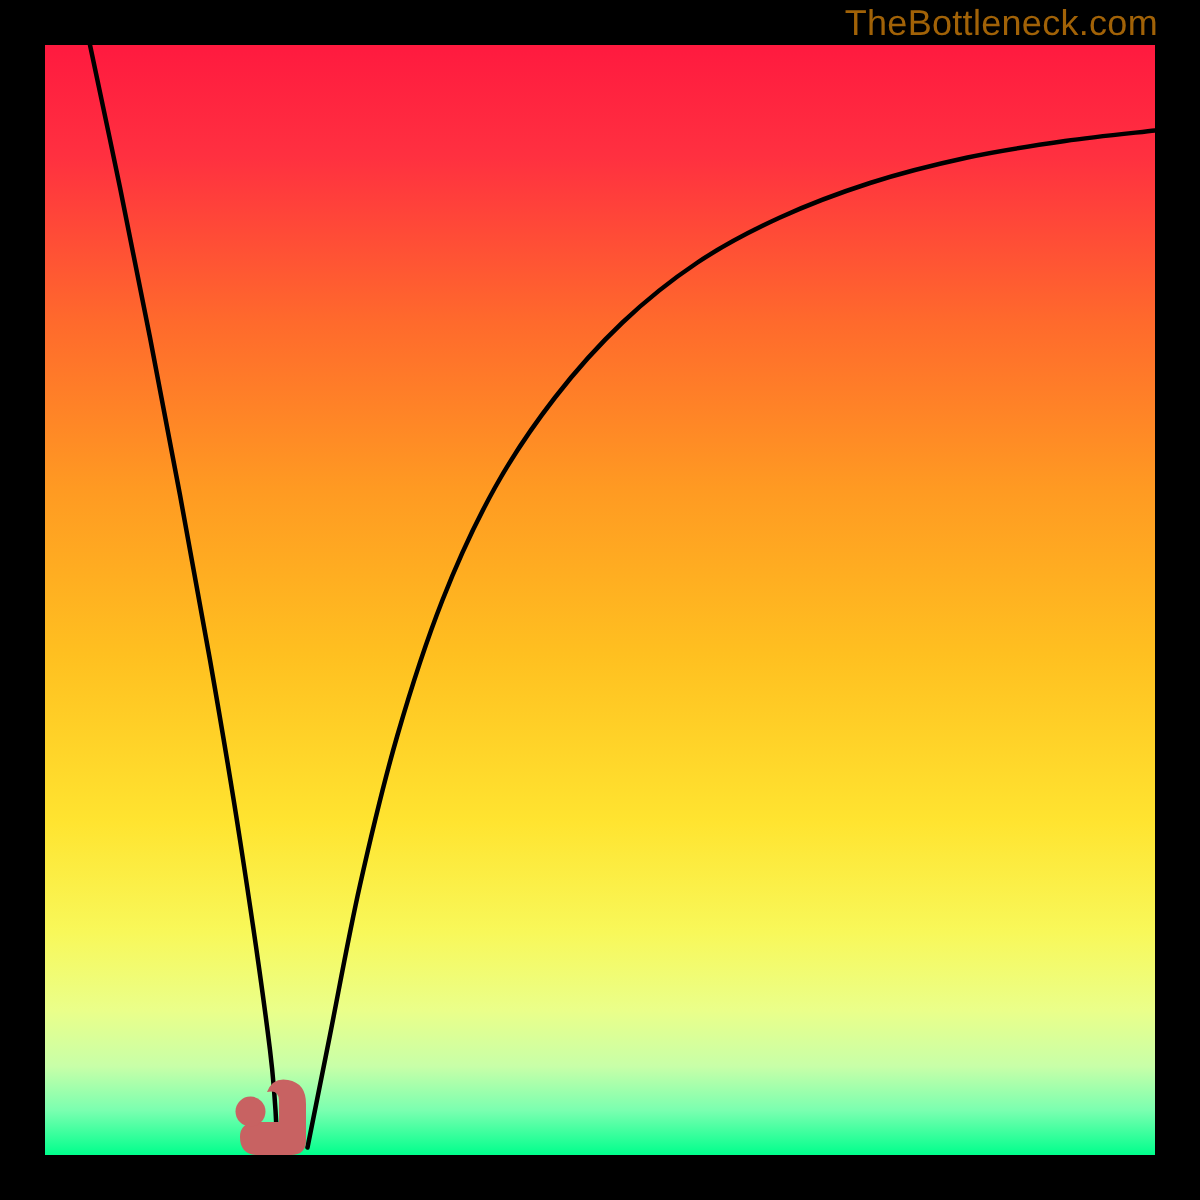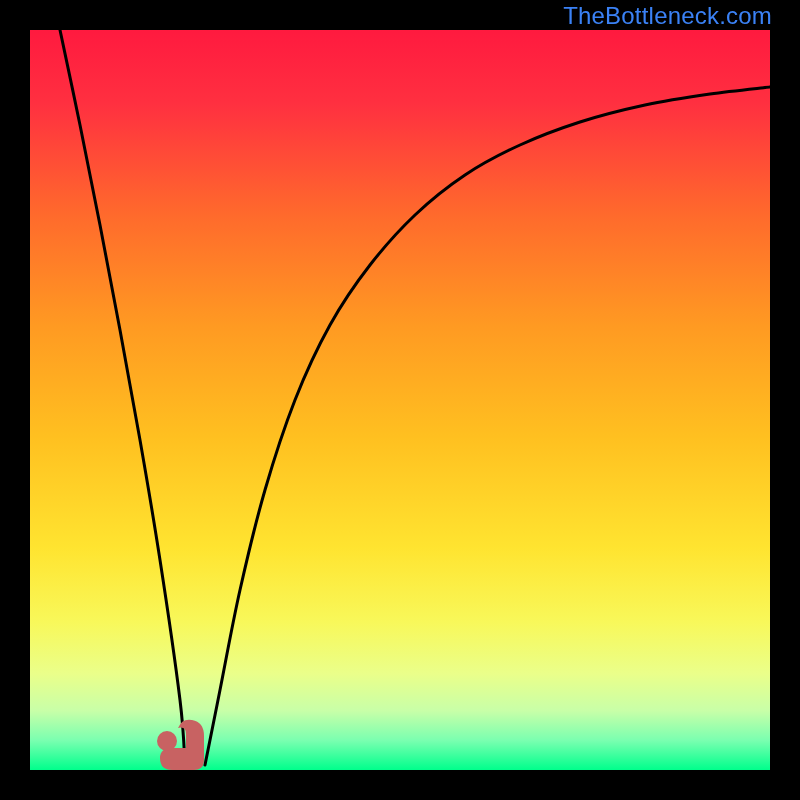--- a/index.html
+++ b/index.html
@@ -15,21 +15,21 @@
     left: 30px; top: 30px;
     width: 740px; height: 740px;
   }
   .watermark {
     position: absolute;
     top: 2px;
     right: 28px;
     font-family: Arial, Helvetica, sans-serif;
     font-size: 24px;
     font-weight: 400;
-    color: #3b82f6;
+    color: #a16207;
     letter-spacing: 0.2px;
   }
   svg { display: block; }
 </style>
 </head>
 <body>
 
 <div class="frame">
 
   <div class="watermark">TheBottleneck.com</div>

